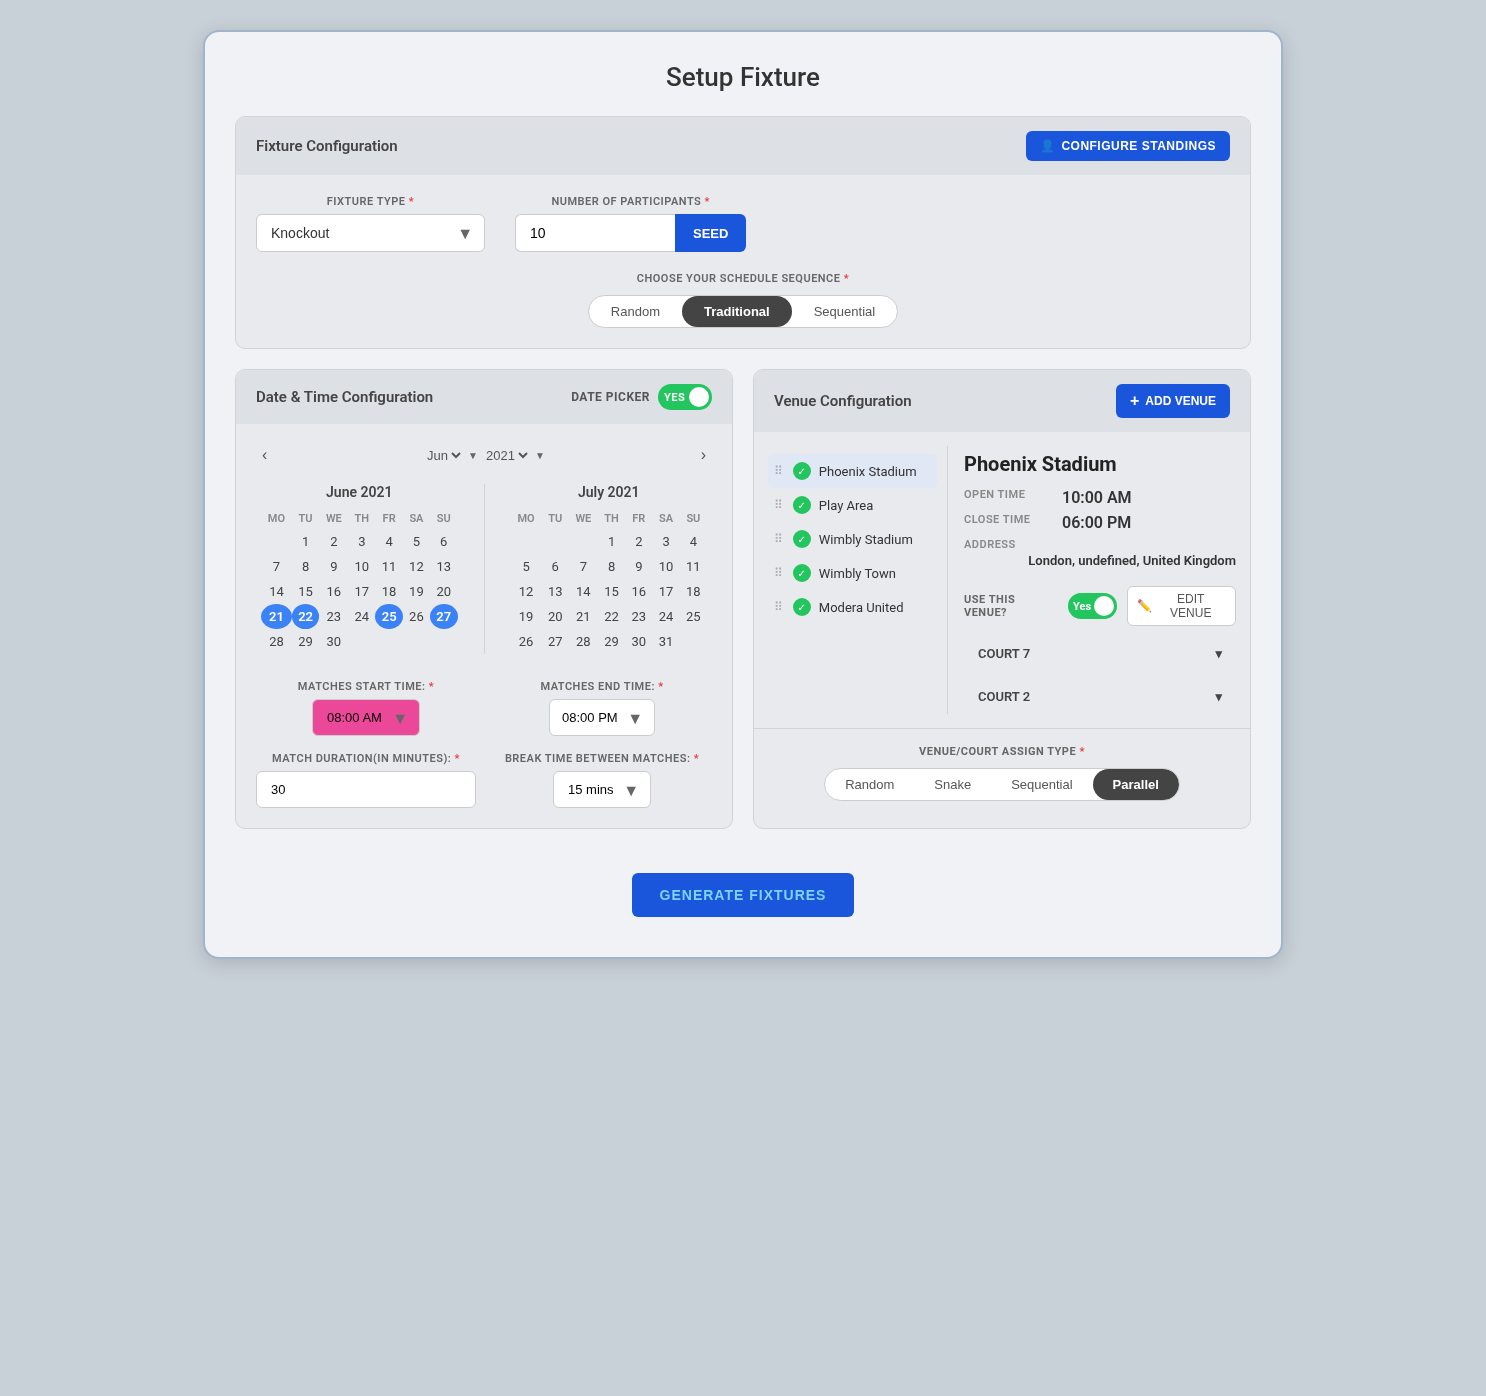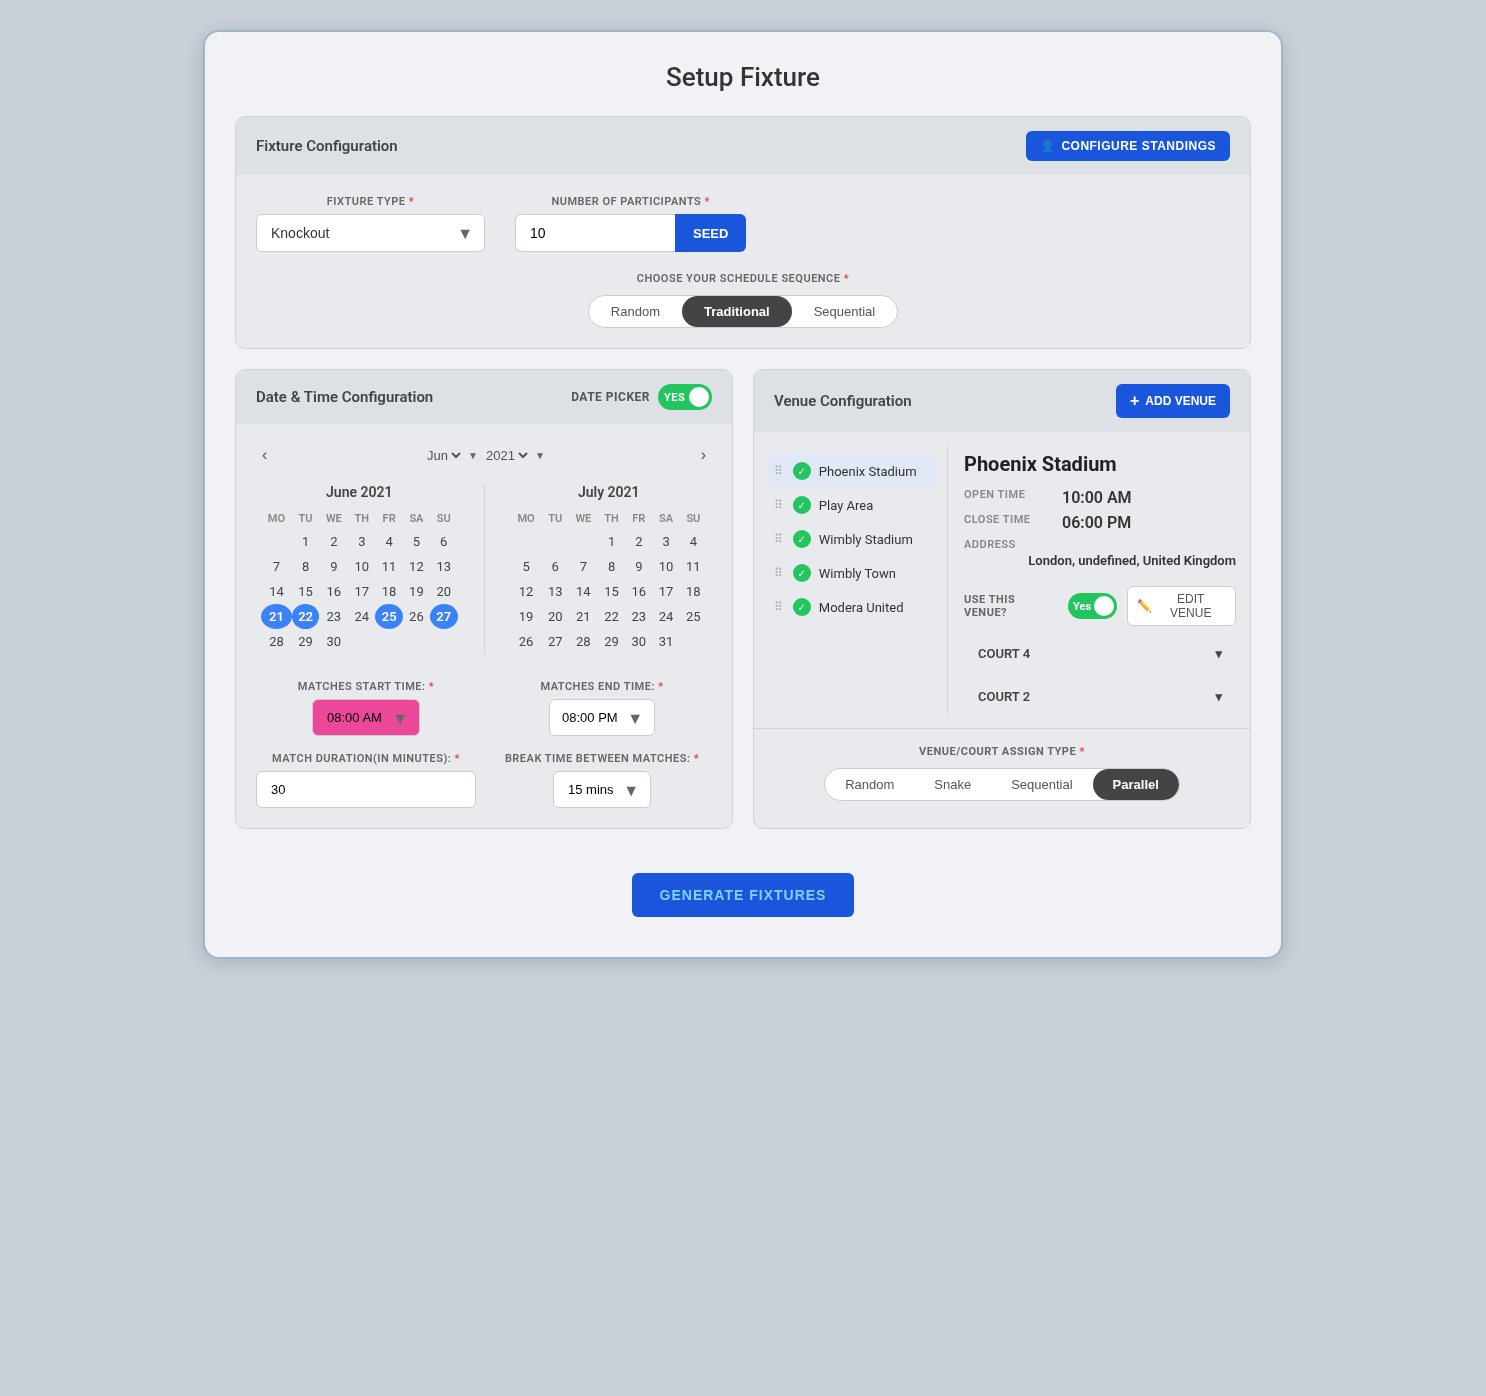--- a/index.html
+++ b/index.html
@@ -809,21 +809,21 @@
                 <span style="color:white;font-size:11px;font-weight:700;position:absolute;left:5px;">Yes</span>
                 <div style="width:20px;height:20px;background:white;border-radius:50%;position:absolute;right:3px;"></div>
               </div>
               <button class="edit-venue-btn">
                 <span>✏️</span>
                 <span>EDIT VENUE</span>
               </button>
             </div>
 
             <div class="court-row">
-              <span>COURT 4</span>
+              <span>COURT 7</span>
               <span>▾</span>
             </div>
             <div class="court-row">
               <span>COURT 2</span>
               <span>▾</span>
             </div>
           </div>
         </div>
       </div>
 

